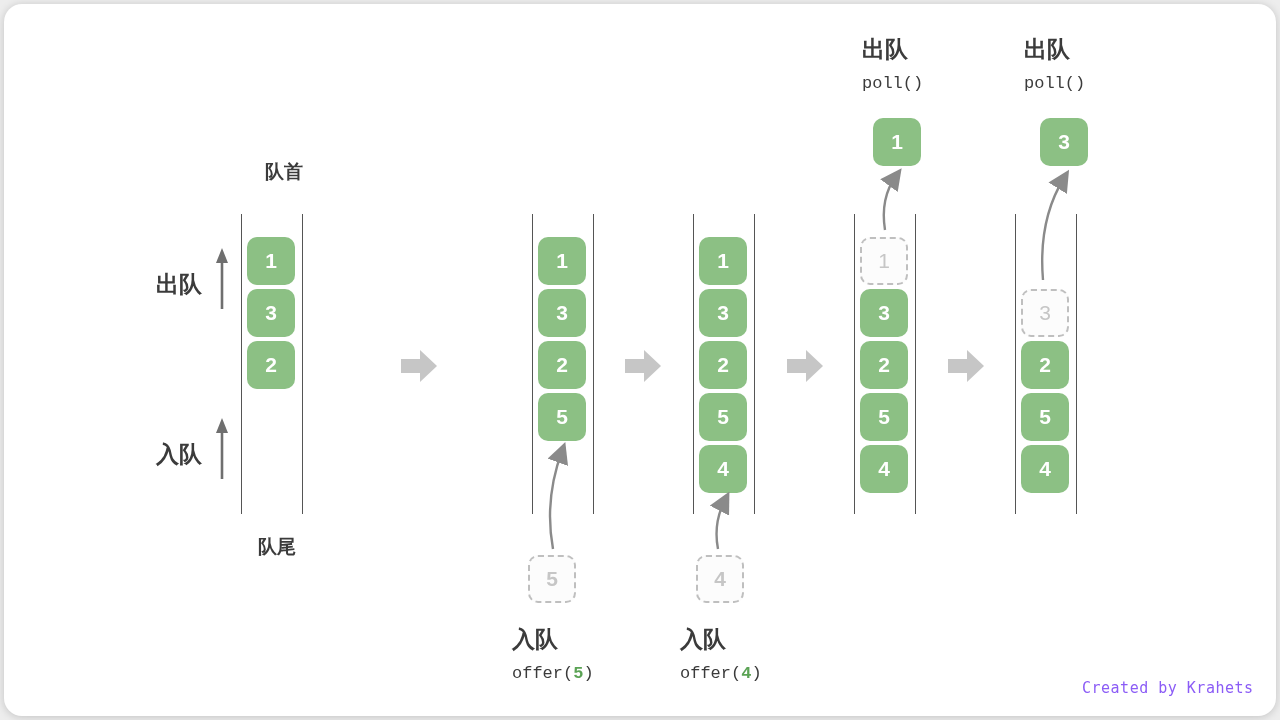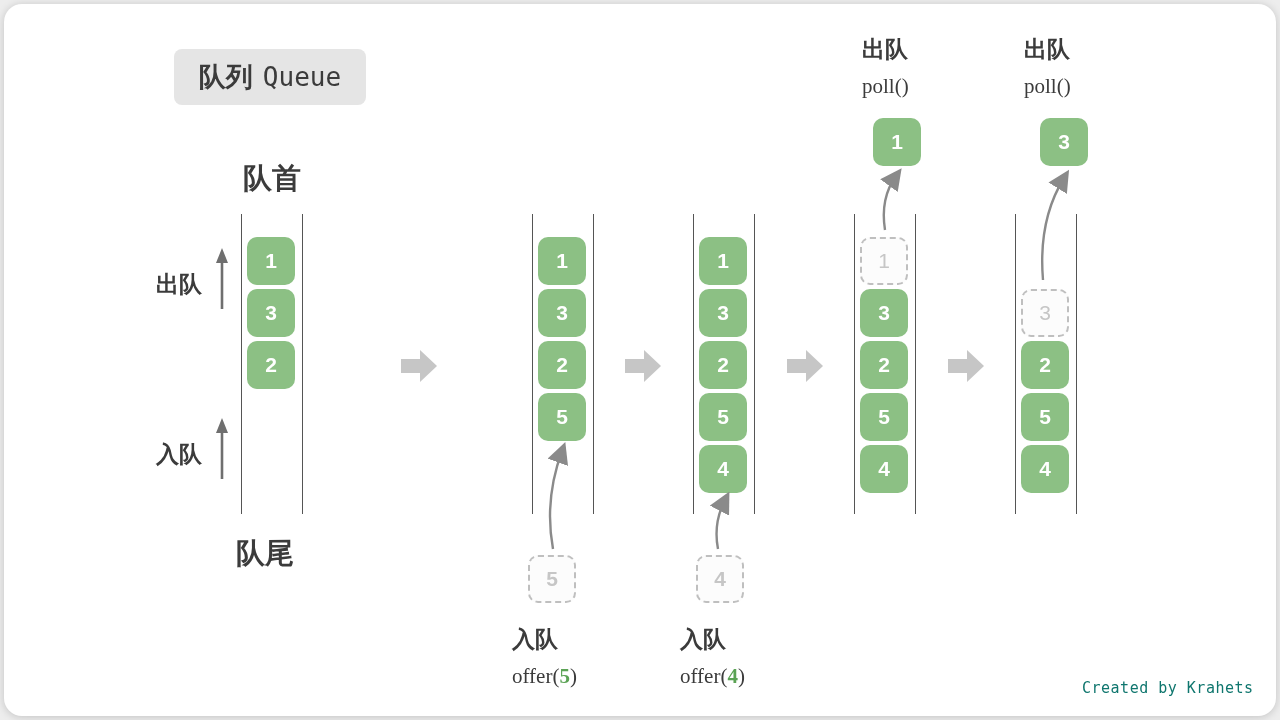--- a/index.html
+++ b/index.html
@@ -37,41 +37,37 @@
     box-sizing:border-box;font-weight:normal;
   }
   .s0{top:23px}.s1{top:75px}.s2{top:127px}.s3{top:179px}.s4{top:231px}
   
   .freebox{
     width:48px;height:48px;border-radius:10px;
     display:flex;align-items:center;justify-content:center;
     font-size:21px;font-weight:bold;
   }
   
-  .collabel{width:62px;text-align:center;font-size:29px;font-weight:600;}
+  .collabel{width:62px;text-align:right;font-size:19px;font-weight:600;}
   .sidelabel{font-size:23px;font-weight:600;}
   .ophead .zh{font-size:23px;font-weight:600;display:block;margin-bottom:9px;}
-  .mono{font-family:Liberation Serif, serif;font-size:21px;font-weight:normal;color:#3b3b3b;}
+  .mono{font-family:Liberation Mono, monospace;font-size:17px;font-weight:normal;color:#3b3b3b;}
   .argnum{color:#5ba355;font-weight:bold;}
   .watermark{
     font-family:"DejaVu Sans Mono","Liberation Mono",monospace;
-    font-size:15px;color:#0f766e;letter-spacing:0.5px;
+    font-size:15px;color:#8b5cf6;letter-spacing:0.5px;
   }
   svg.arr{position:absolute;overflow:visible;}
 </style>
 </head>
 <body>
 
 <div id="canvas">
   <div id="card">
 
-    <div class="abs badge">
-      <span class="zh">队列</span>
-      <span class="en">Queue</span>
-    </div>
 
     <div class="abs collabel" style="left:237px;top:155px">队首</div>
     <div class="abs collabel" style="left:230px;top:530px">队尾</div>
 
     <div class="abs sidelabel" style="left:152px;top:265px">出队</div>
     <svg class="arr" style="left:208px;top:242px" width="20" height="66" viewBox="0 0 20 66">
       <line x1="10" y1="63" x2="10" y2="15" stroke="#6f6f6f" stroke-width="2.6"></line>
       <polygon points="10,2 4,17 16,17" fill="#6f6f6f"></polygon>
     </svg>
     <div class="abs sidelabel" style="left:152px;top:435px">入队</div>

